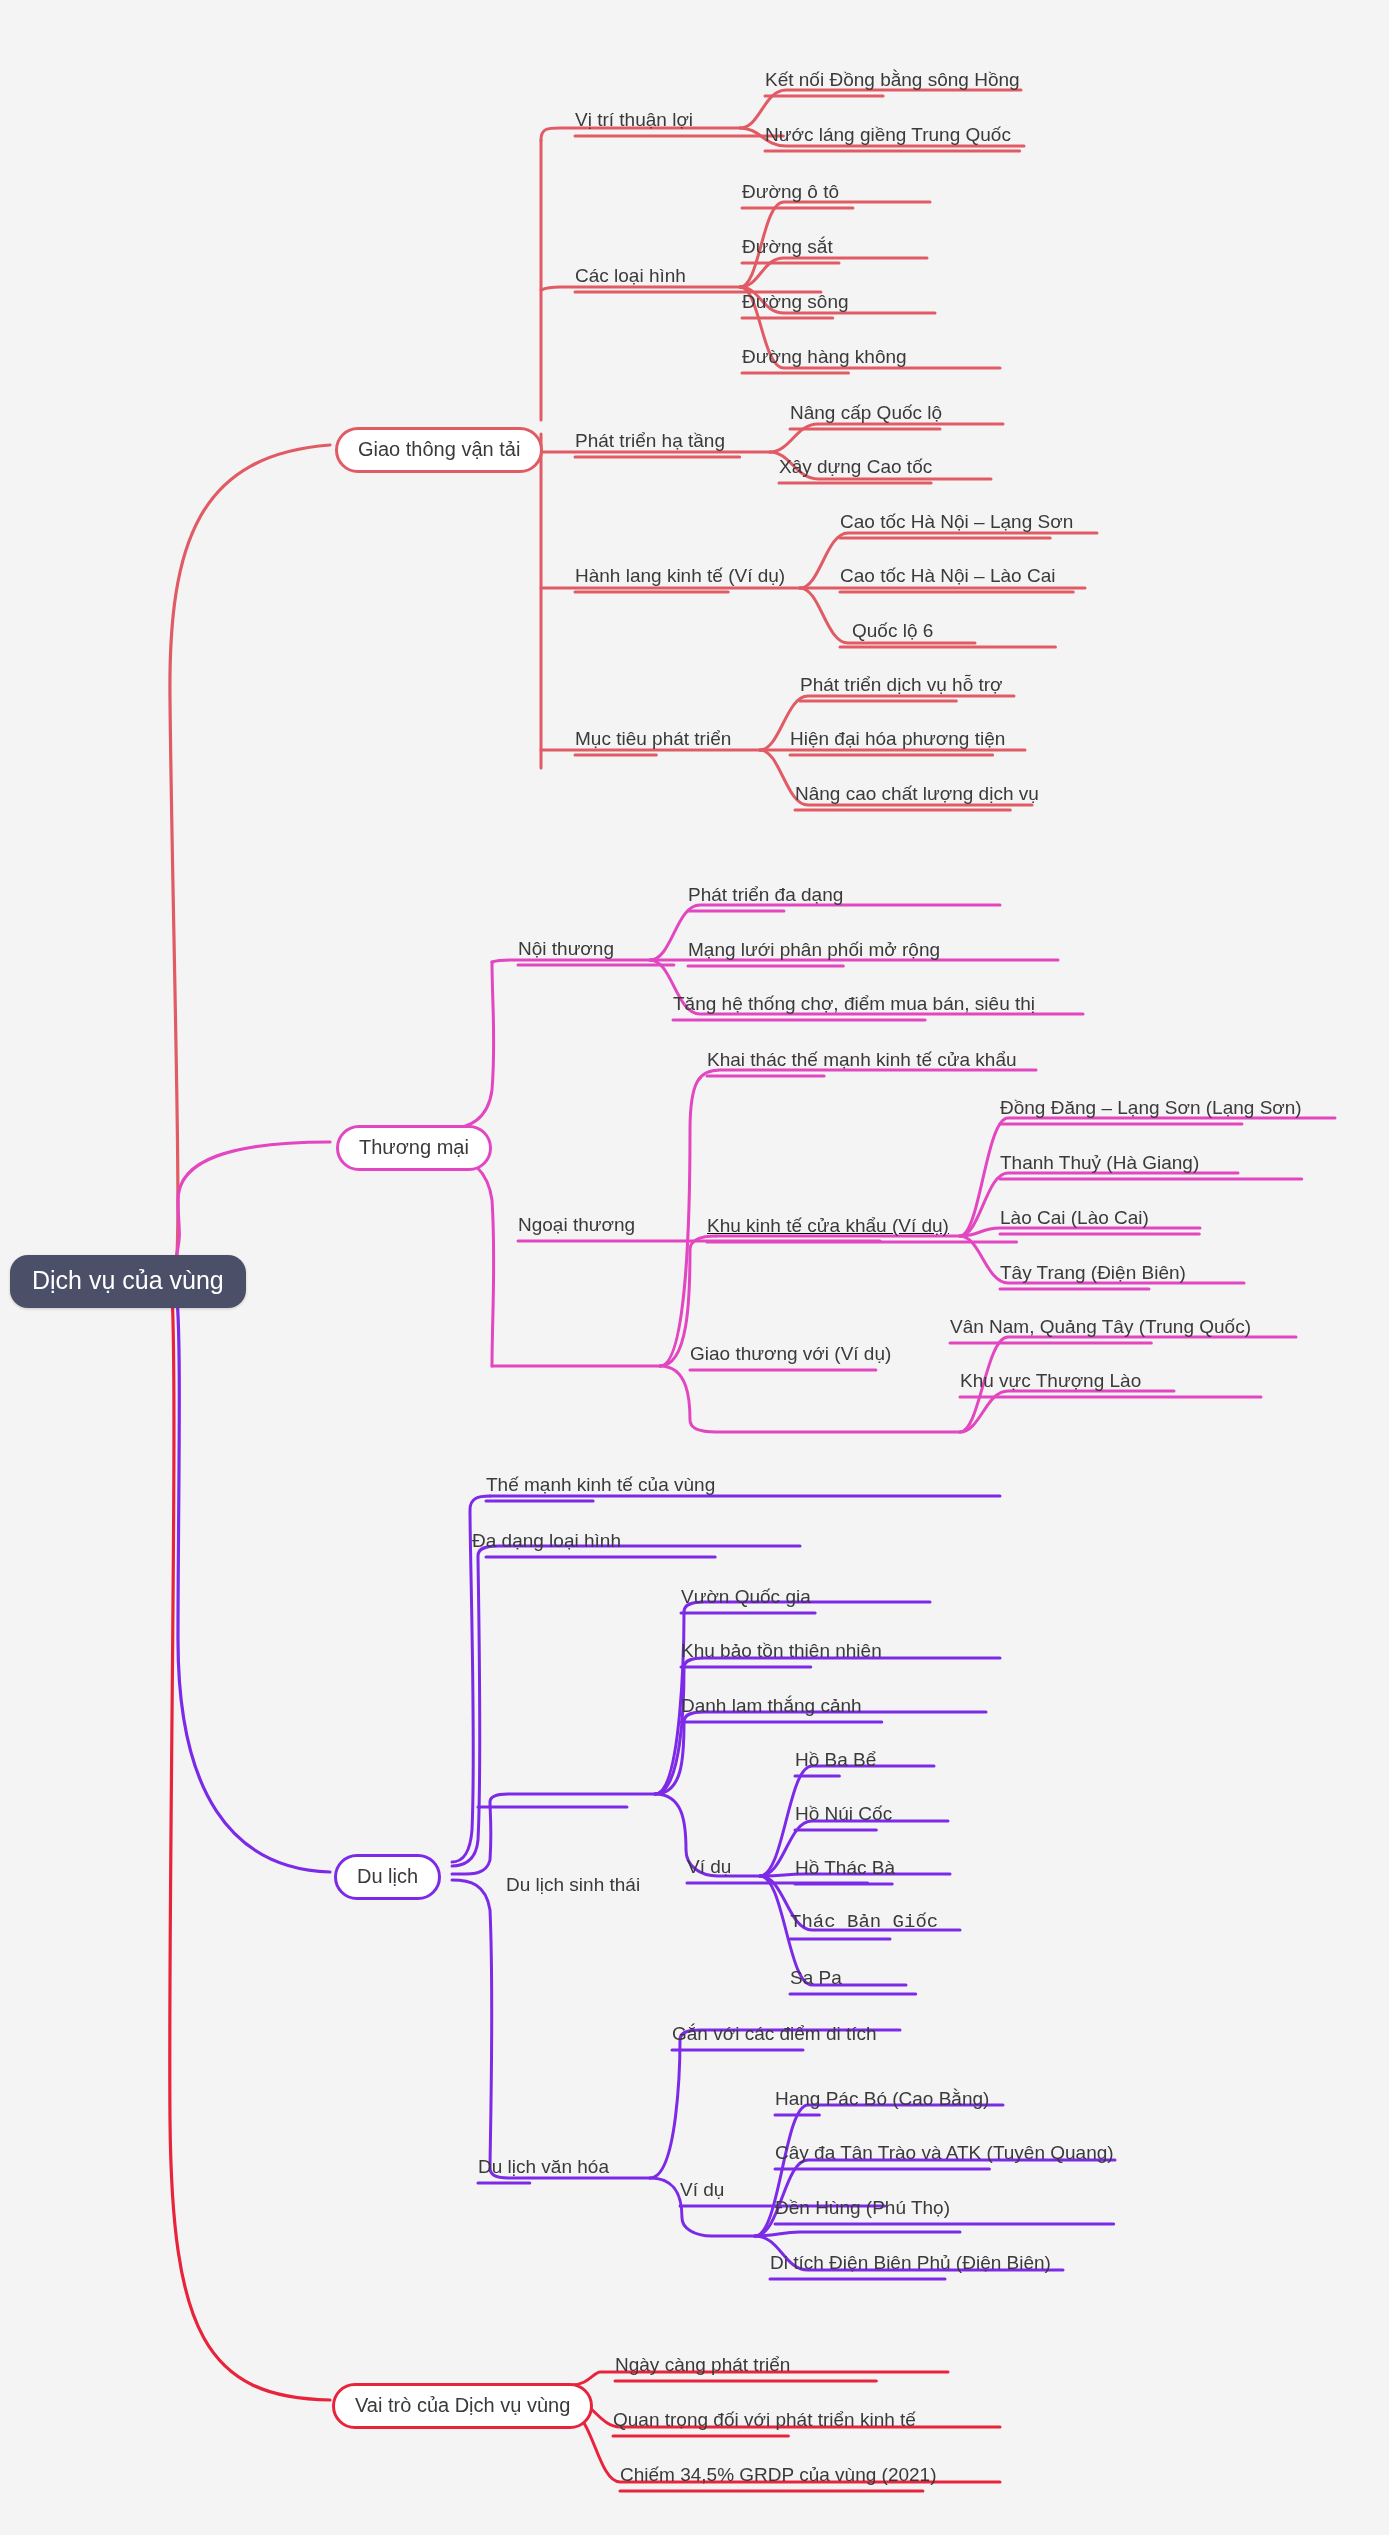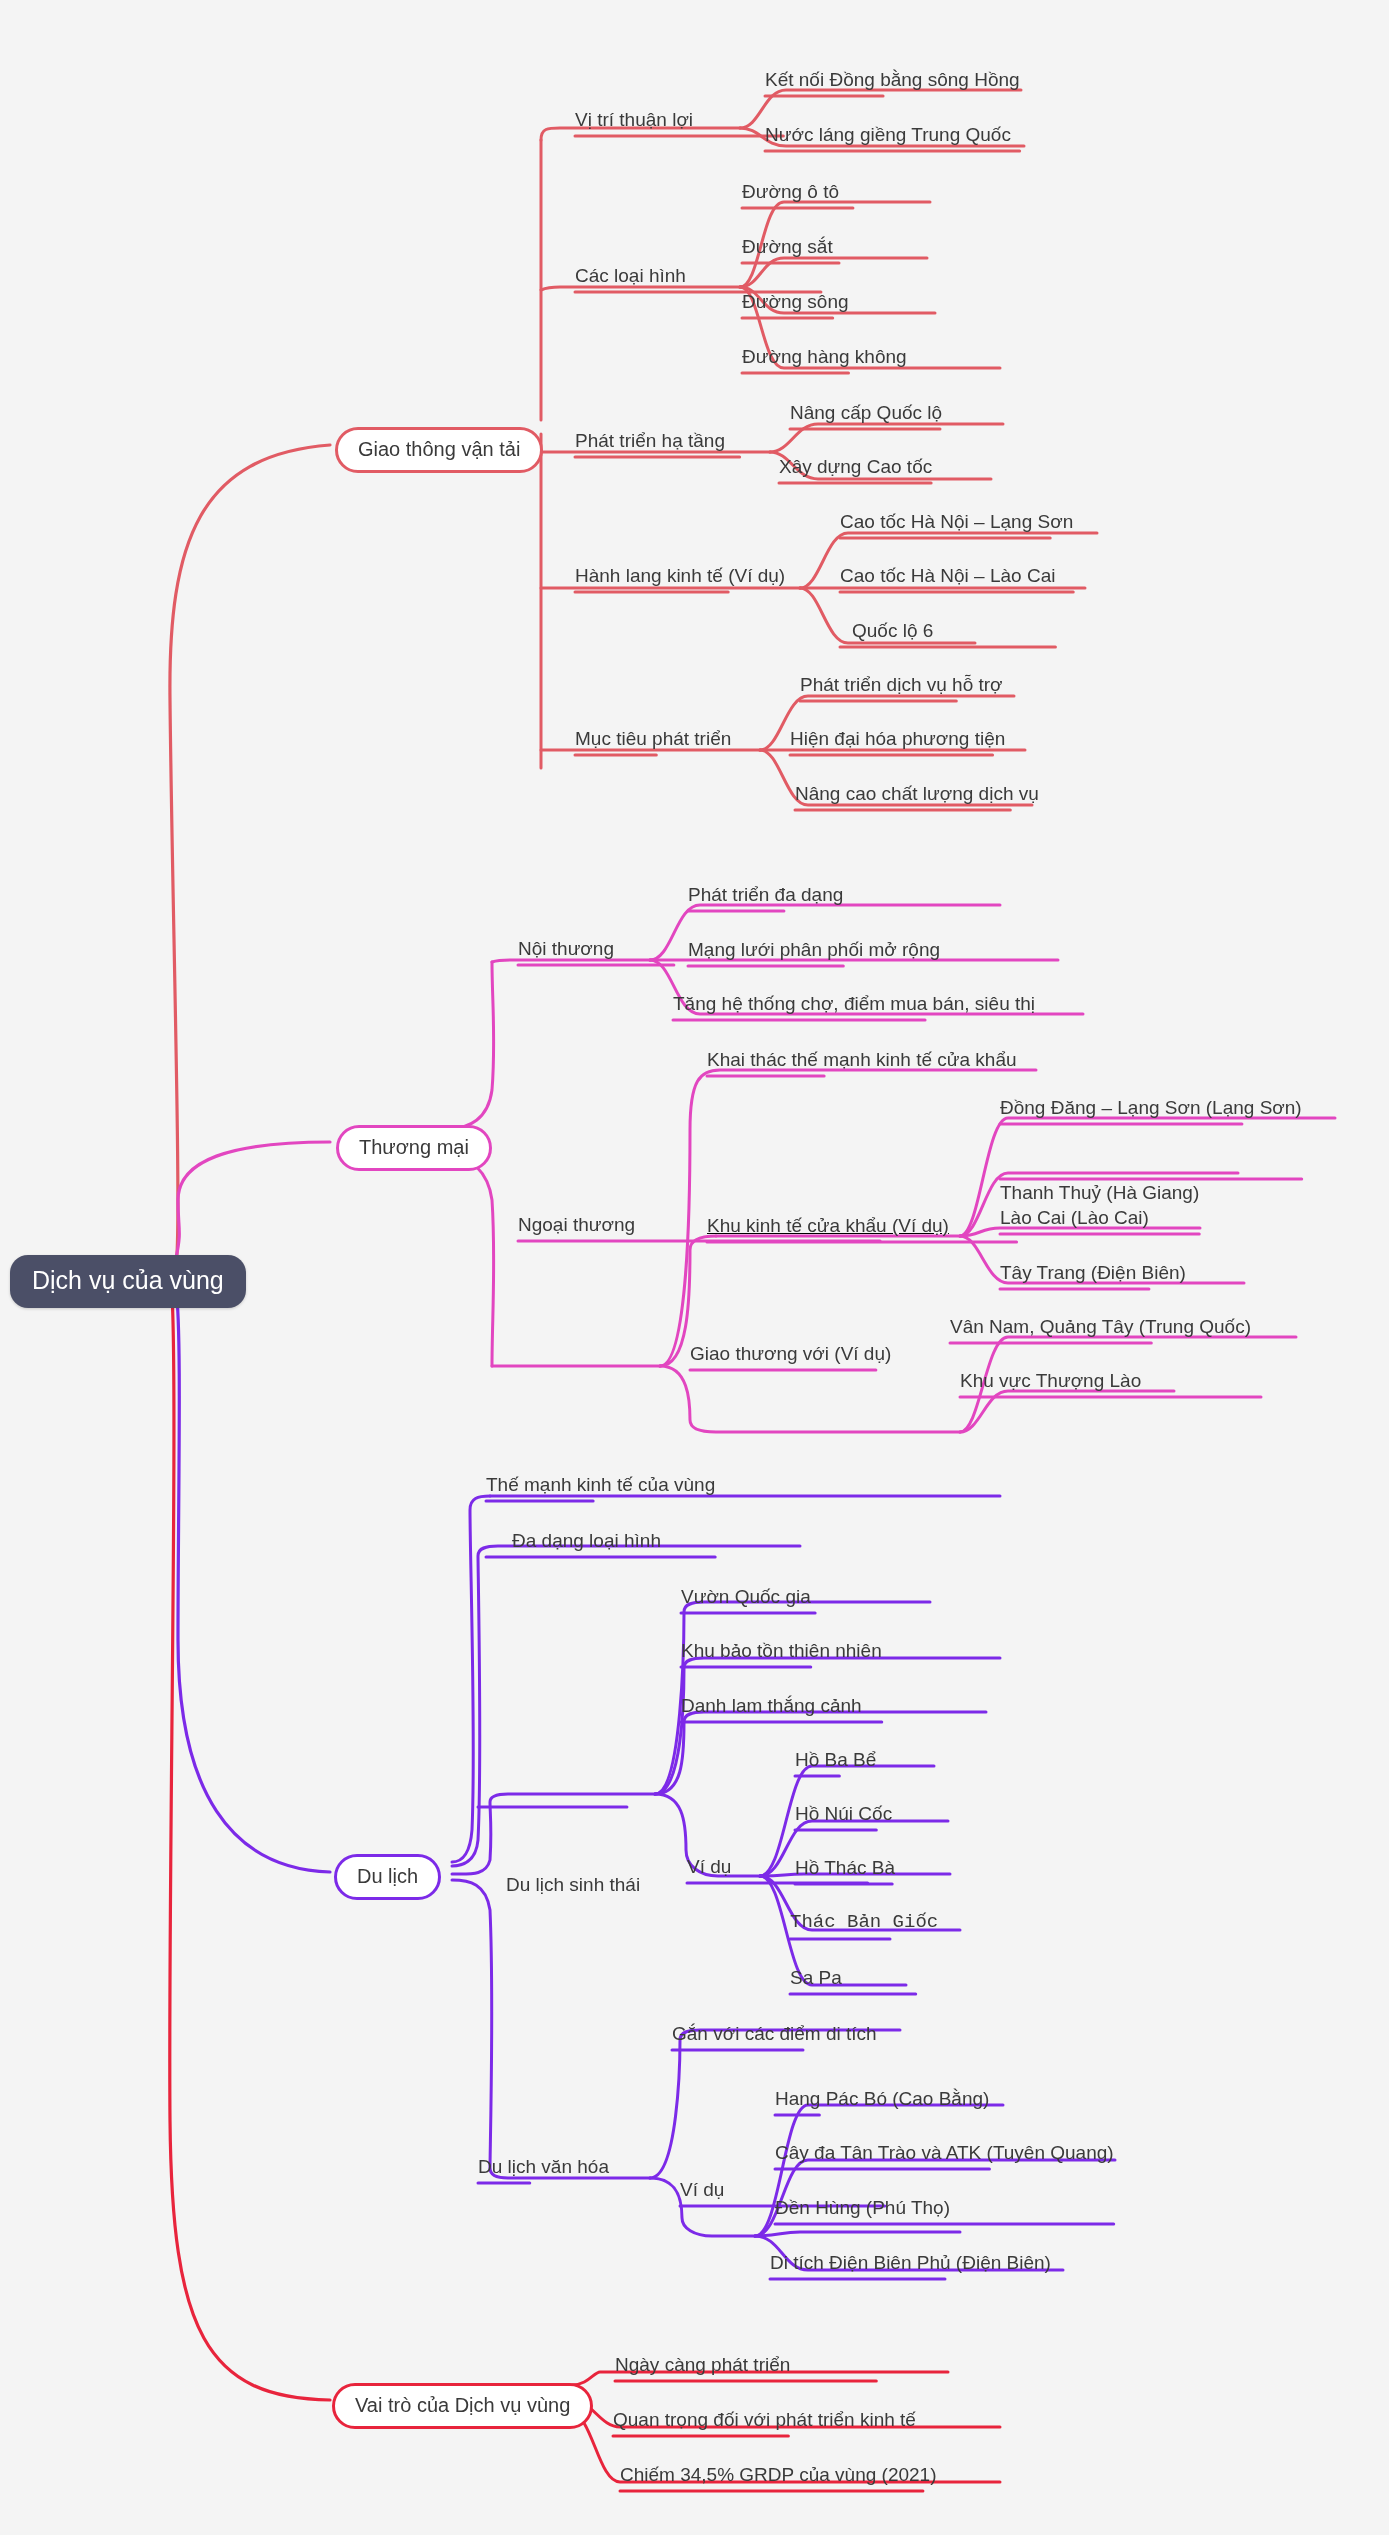--- a/index.html
+++ b/index.html
@@ -289,21 +289,21 @@
     </div>
     <div class="node" style="left: 707px; top: 1050px;">
       <span class="txt lbl">Khai thác thế mạnh kinh tế cửa khẩu</span>
     </div>
     <div class="node" style="left: 707px; top: 1216px; text-decoration: underline;">
       <span class="txt lbl">Khu kinh tế cửa khẩu (Ví dụ)</span>
     </div>
     <div class="node" style="left: 1000px; top: 1098px;">
       <span class="txt lbl">Đồng Đăng – Lạng Sơn (Lạng Sơn)</span>
     </div>
-    <div class="node" style="left: 1000px; top: 1153px; margin-top: 30px;">
+    <div class="node" style="left: 1000px; top: 1153px;">
       <span class="txt lbl">Thanh Thuỷ (Hà Giang)</span>
     </div>
     <div class="node" style="left: 1000px; top: 1208px;">
       <span class="txt lbl">Lào Cai (Lào Cai)</span>
     </div>
     <div class="node" style="left: 1000px; top: 1263px;">
       <span class="txt lbl">Tây Trang (Điện Biên)</span>
     </div>
     <div class="node" style="left: 690px; top: 1344px;">
       <span class="txt lbl">Giao thương với (Ví dụ)</span>
@@ -313,21 +313,21 @@
     </div>
     <div class="node" style="left: 960px; top: 1371px;">
       <span class="txt lbl">Khu vực Thượng Lào</span>
     </div>
     <div class="node" style="left: 334px; top: 1854px;">
       <span class="pill lbl" style="border-color: rgb(124, 42, 232);">Du lịch</span>
     </div>
     <div class="node" style="left: 486px; top: 1475px;">
       <span class="txt lbl">Thế mạnh kinh tế của vùng</span>
     </div>
-    <div class="node" style="left: 512px; top: 1531px; text-align: right;">
+    <div class="node" style="left: 472px; top: 1531px; text-align: right;">
       <span class="txt lbl">Đa dạng loại hình</span>
     </div>
     <div class="node" style="left: 478px; top: 1875px; padding-left: 28px;">
       <span class="txt lbl">Du lịch sinh thái</span>
     </div>
     <div class="node" style="left: 681px; top: 1587px;">
       <span class="txt lbl">Vườn Quốc gia</span>
     </div>
     <div class="node" style="left: 681px; top: 1641px;">
       <span class="txt lbl">Khu bảo tồn thiên nhiên</span>

